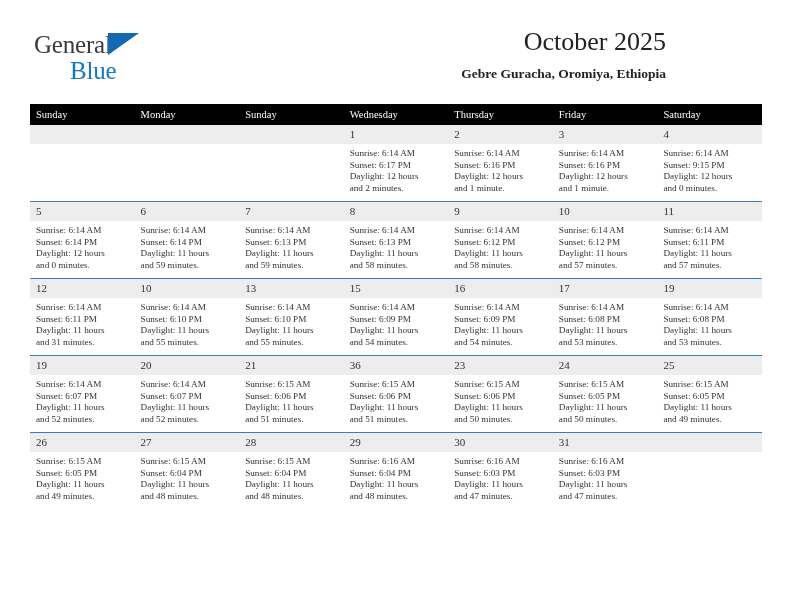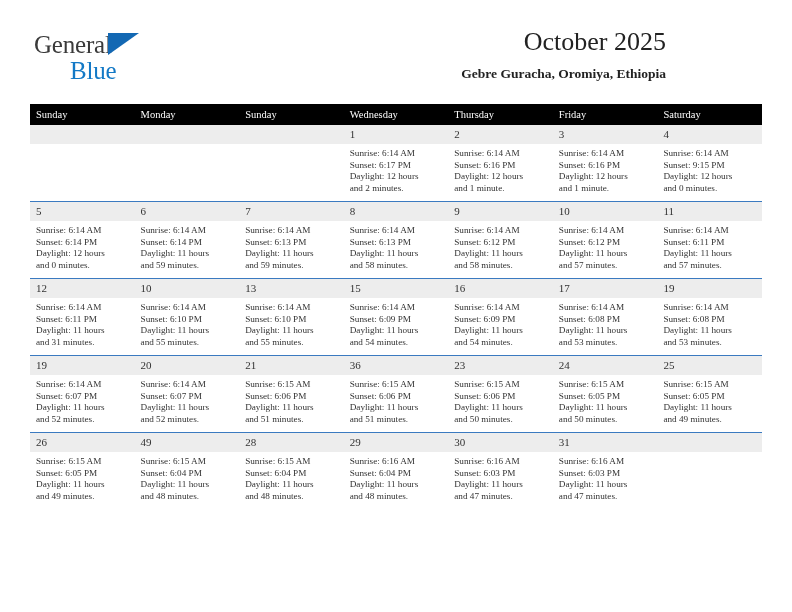--- a/index.html
+++ b/index.html
@@ -418,21 +418,21 @@
           <td>
             <div class="daynum">26</div>
             <div class="cell-body">
               <div class="cell-line">Sunrise: 6:15 AM</div>
               <div class="cell-line">Sunset: 6:05 PM</div>
               <div class="cell-line">Daylight: 11 hours</div>
               <div class="cell-line">and 49 minutes.</div>
             </div>
           </td>
           <td>
-            <div class="daynum">49</div>
+            <div class="daynum">27</div>
             <div class="cell-body">
               <div class="cell-line">Sunrise: 6:15 AM</div>
               <div class="cell-line">Sunset: 6:04 PM</div>
               <div class="cell-line">Daylight: 11 hours</div>
               <div class="cell-line">and 48 minutes.</div>
             </div>
           </td>
           <td>
             <div class="daynum">28</div>
             <div class="cell-body">

